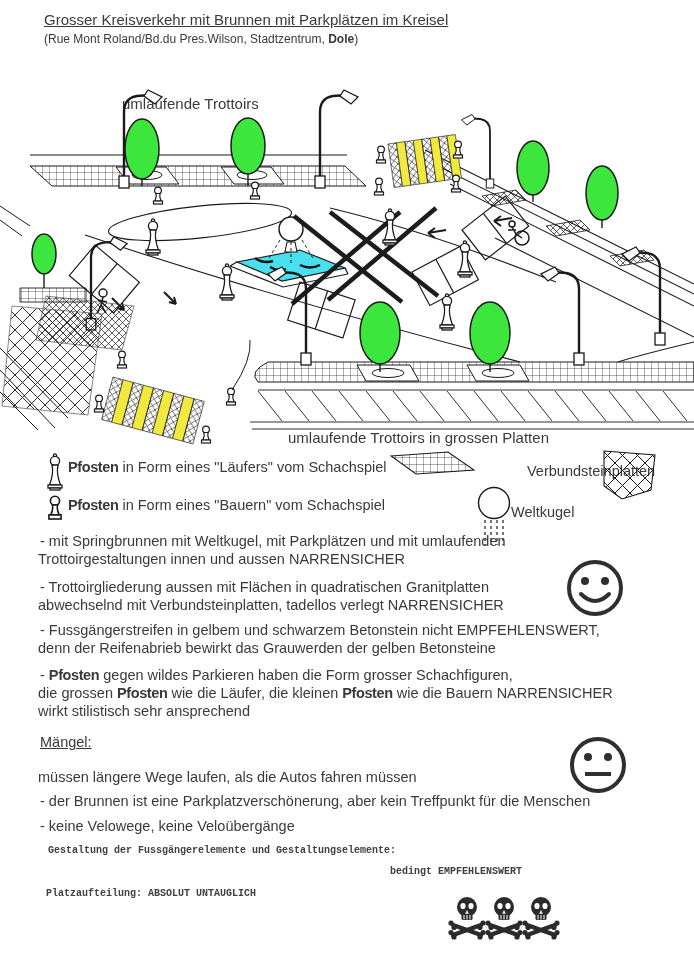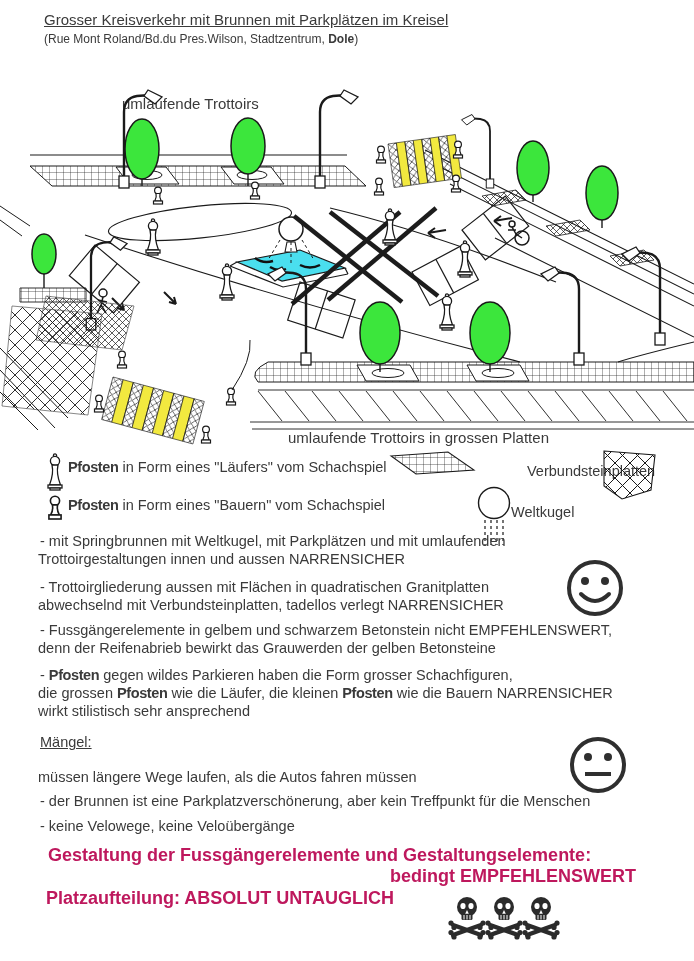--- a/index.html
+++ b/index.html
@@ -5,21 +5,21 @@
   html,body{margin:0;padding:0;background:#fff;}
   .page{position:relative;width:694px;height:961px;background:#fff;overflow:hidden;
         font-family:"Liberation Sans",sans-serif;color:#3a3a3a;}
   .abs{position:absolute;}
   .ln{position:absolute;white-space:nowrap;font-size:14.5px;line-height:18px;color:#3a3a3a;}
   .title{font-size:15px;text-decoration:underline;white-space:nowrap;}
   .subtitle{font-size:12px;white-space:nowrap;}
   .bold{font-weight:bold;}
   .pf{font-weight:bold;letter-spacing:-0.4px;}
   .heading{font-size:14.5px;text-decoration:underline;}
-  .verdict{font-size:18px;font-weight:bold;color:#be185d;white-space:nowrap;}
+  .verdict{font-size:10px;font-weight:bold;color:#404040;white-space:nowrap;font-family:Liberation Mono, monospace;}
   .dlabel{font-size:15px;color:#3a3a3a;white-space:nowrap;}
   svg{display:block;}
 </style>
 </head>
 <body>
 
 <div class="page">
 
   <div class="abs title" style="left:44px;top:11px;">Grosser Kreisverkehr mit Brunnen mit Parkplätzen im Kreisel</div>
   <div class="abs subtitle" style="left:44px;top:32px;"><span>(Rue Mont Roland/Bd.du Pres.Wilson, Stadtzentrum, </span><span class="bold">Dole</span><span>)</span></div>
@@ -274,21 +274,21 @@
       <line x1="25" y1="34" x2="25" y2="59"></line>
         <line x1="31" y1="34" x2="31" y2="59"></line>
     </g>
   </svg>
   <div class="ln" style="left:511px;top:503px;">Weltkugel</div>
 
   <div class="ln" style="left:38px;top:550px;">Trottoirgestaltungen innen und aussen NARRENSICHER</div>
   <div class="ln" style="left:40px;top:532px;">- mit Springbrunnen mit Weltkugel, mit Parkplätzen und mit umlaufenden</div>
   <div class="ln" style="left:40px;top:578px;">- Trottoirgliederung aussen mit Flächen in quadratischen Granitplatten</div>
   <div class="ln" style="left:38px;top:596px;">abwechselnd mit Verbundsteinplatten, tadellos verlegt NARRENSICHER</div>
-  <div class="ln" style="left:40px;top:621px;">- Fussgängerelemente in gelbem und schwarzem Betonstein nicht EMPFEHLENSWERT,</div>
+  <div class="ln" style="left:40px;top:621px;">- Fussgängerstreifen in gelbem und schwarzem Betonstein nicht EMPFEHLENSWERT,</div>
   <div class="ln" style="left:38px;top:639px;">denn der Reifenabrieb bewirkt das Grauwerden der gelben Betonsteine</div>
   <div class="ln" style="left:40px;top:666px;"><span>- </span><span class="pf">Pfosten</span><span> gegen wildes Parkieren haben die Form grosser Schachfiguren,</span></div>
   <div class="ln" style="left:38px;top:684px;"><span>die grossen </span><span class="pf">Pfosten</span><span> wie die Läufer, die kleinen </span><span class="pf">Pfosten</span><span> wie die Bauern NARRENSICHER</span></div>
   <div class="ln" style="left:38px;top:702px;">wirkt stilistisch sehr ansprechend</div>
 
   <svg class="abs" style="left:563px;top:556px;" width="64" height="64" viewBox="0 0 64 64">
     <circle cx="32" cy="32" r="26" fill="none" stroke="#2f2f2f" stroke-width="4"></circle>
     <circle cx="22" cy="25" r="4" fill="#2f2f2f"></circle>
       <circle cx="42" cy="25" r="4" fill="#2f2f2f"></circle>
     <path d="M18,38 Q32,52 46,38" fill="none" stroke="#2f2f2f" stroke-width="4" stroke-linecap="round"></path>

